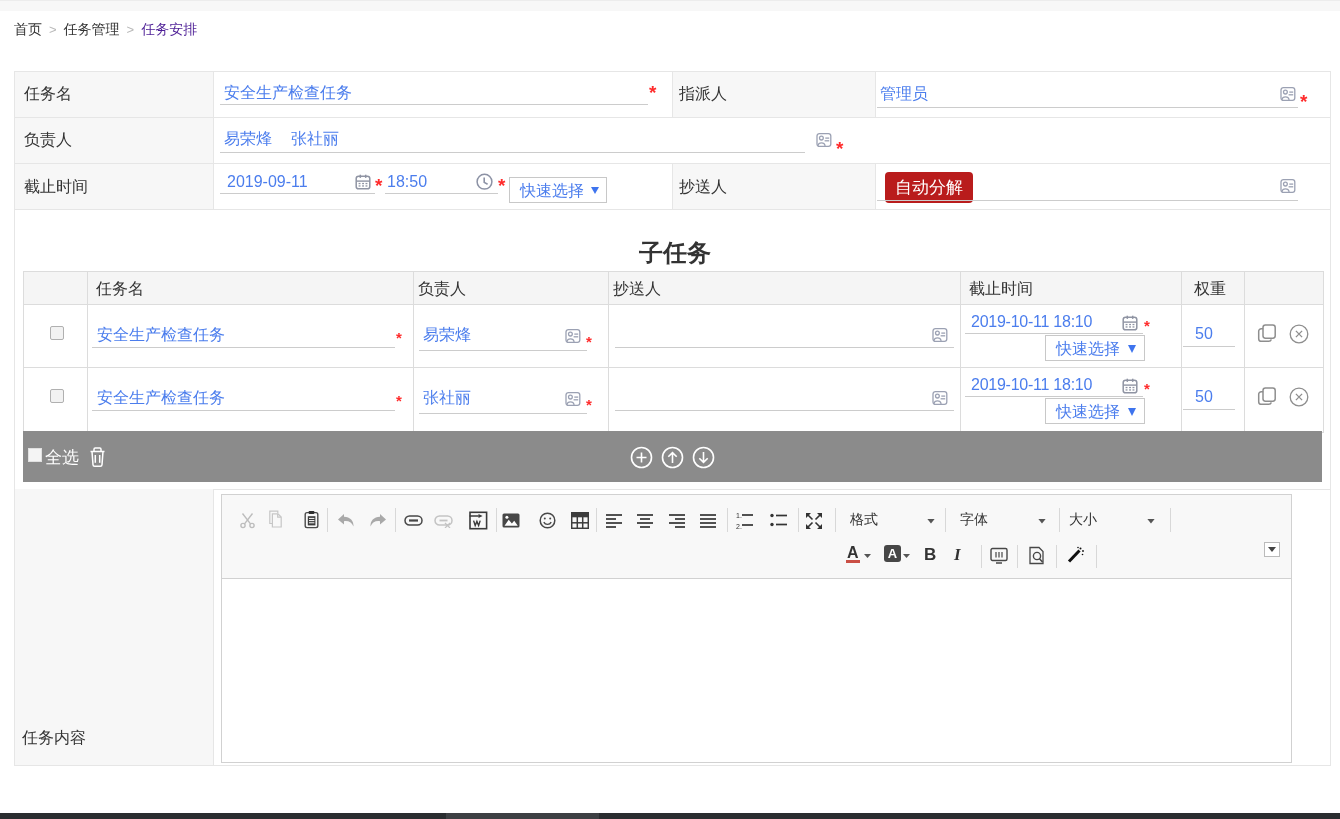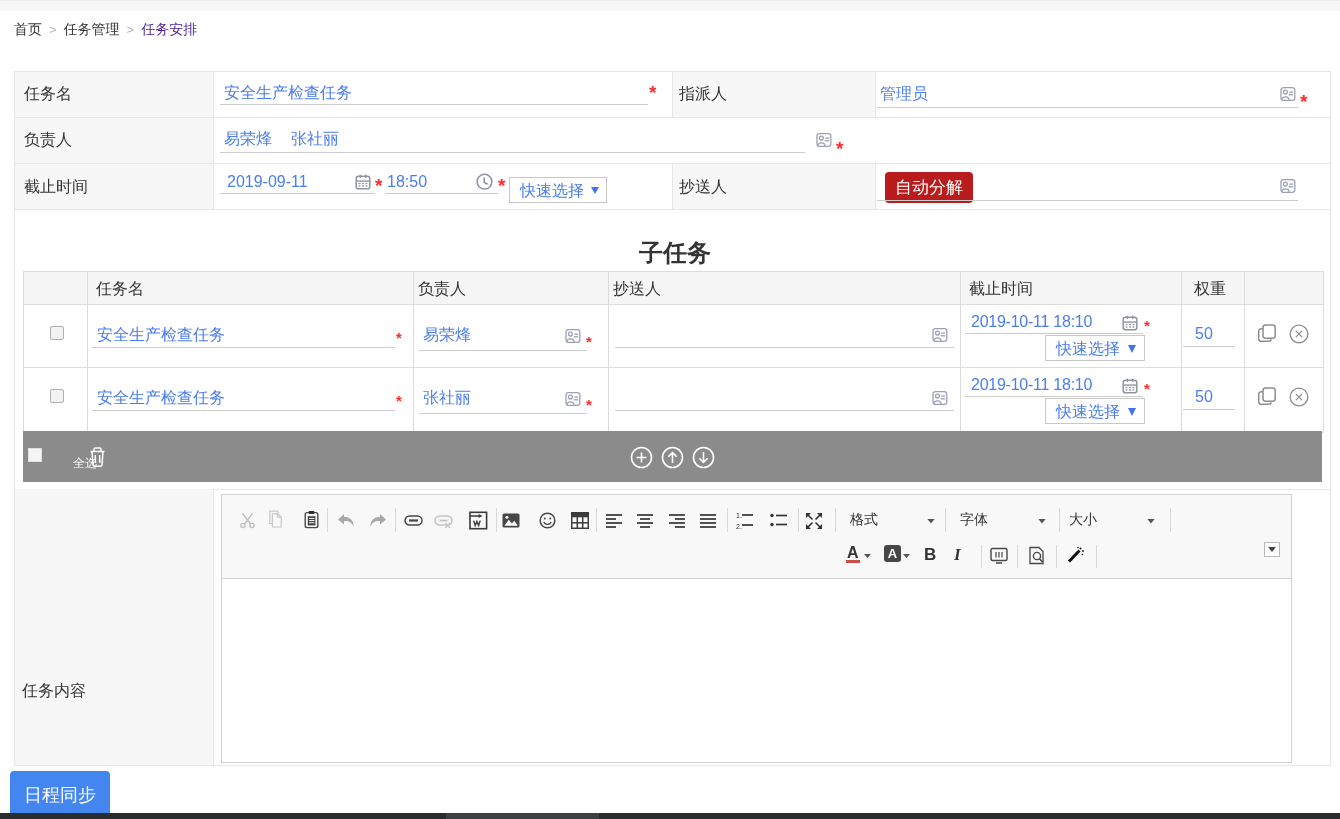--- a/index.html
+++ b/index.html
@@ -143,33 +143,33 @@
       <svg style="position:absolute;left:82px;top:9px;" width="8" height="8" viewBox="0 0 8 8">
         <path d="M0 0h8L4 8z" fill="#3e74ee"></path>
       </svg>
     </div>
   <div class="abs ul" style="left:1183px;top:388px;width:52px;height:21px;">
       <span class="blue" style="position:absolute;left:12px;top:0;">50</span>
     </div>
 
   <div class="abs" style="left:23px;top:431px;width:1299px;height:51px;background:#8b8b8b;">
     <div class="abs" style="left:5px;top:17px;width:12px;height:12px;background:#f4f4f4;border:1px solid #e0e0e0;"></div>
-    <div class="abs" style="left:22px;top:24px;color:#fff;font-size:12px;margin-left:28px;">全选</div>
+    <div class="abs" style="left:22px;top:15px;color:#fff;font-size:17px;">全选</div>
   </div>
 
   <div class="abs" style="left:221px;top:494px;width:1069px;height:267px;border:1px solid #d1d1d1;">
     <div class="abs" style="left:0;top:0;width:1069px;height:83px;background:#f8f8f8;border-bottom:1px solid #d1d1d1;"></div>
 
     <div class="abs" style="left:1042px;top:47px;width:14px;height:13px;border:1px solid #bbb;background:#fff;">
         <svg style="position:absolute;left:3px;top:4px;" width="8" height="5" viewBox="0 0 8 5">
           <path d="M0 0h8L4 5z" fill="#444"></path>
         </svg>
       </div>
   </div>
-  <div class="abs lbl" style="left:22px;top:681px;">任务内容</div>
+  <div class="abs lbl" style="left:22px;top:728px;">任务内容</div>
 
   <svg class="abs" style="left:1280px;top:86px;" width="16" height="16" viewBox="0 0 16 16" fill="none" stroke="#9ba1b3" stroke-width="1.3">
       <rect x="1" y="1.6" width="13.8" height="12.8" rx="2.4"></rect>
       <circle cx="5.4" cy="6.1" r="1.9"></circle>
       <path d="M1.8 13.8a3.8 3.8 0 0 1 7.4 0"></path>
       <line x1="9.3" y1="6.1" x2="13.2" y2="6.1"></line>
       <line x1="8.6" y1="8.8" x2="13.2" y2="8.8"></line>
     </svg>
   <svg class="abs" style="left:816px;top:132px;" width="16" height="16" viewBox="0 0 16 16" fill="none" stroke="#9ba1b3" stroke-width="1.3">
       <rect x="1" y="1.6" width="13.8" height="12.8" rx="2.4"></rect>
@@ -475,19 +475,18 @@
   <svg class="abs" style="left:1066px;top:546px;" width="18" height="18" viewBox="0 0 18 18">
       <line x1="3" y1="15.5" x2="13.5" y2="4.5" stroke="#111" stroke-width="3"></line>
       <g fill="#111">
         <circle cx="14.5" cy="2.5" r="1"></circle>
         <circle cx="17" cy="5" r="0.9"></circle>
         <circle cx="12" cy="1.5" r="0.8"></circle>
         <circle cx="16.5" cy="8.5" r="0.8"></circle>
       </g>
     </svg>
 
-  <div class="abs" style="left:10px;top:771px;width:100px;height:48px;background:#4486f0;border-radius:4px 4px 0 0;color:#fff;font-size:18px;text-align:center;line-height:49px;">日程同步</div>
 
   <div class="abs" style="left:0;top:813px;width:1340px;height:6px;background:#2a2d30;">
     <div class="abs" style="left:446px;top:0;width:153px;height:6px;background:#3d4043;"></div>
   </div>
 
 </div>
 
 </body></html>

